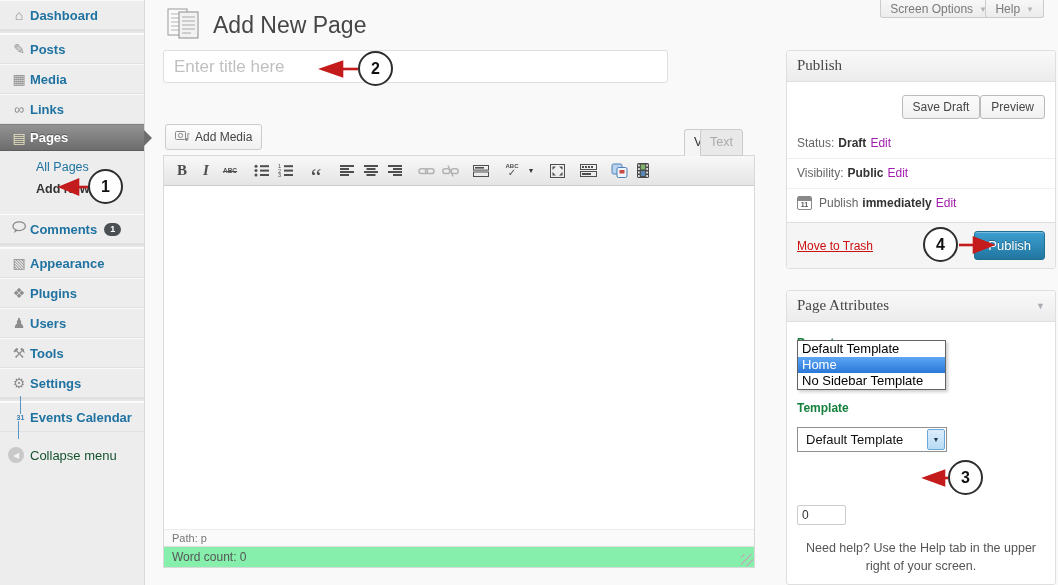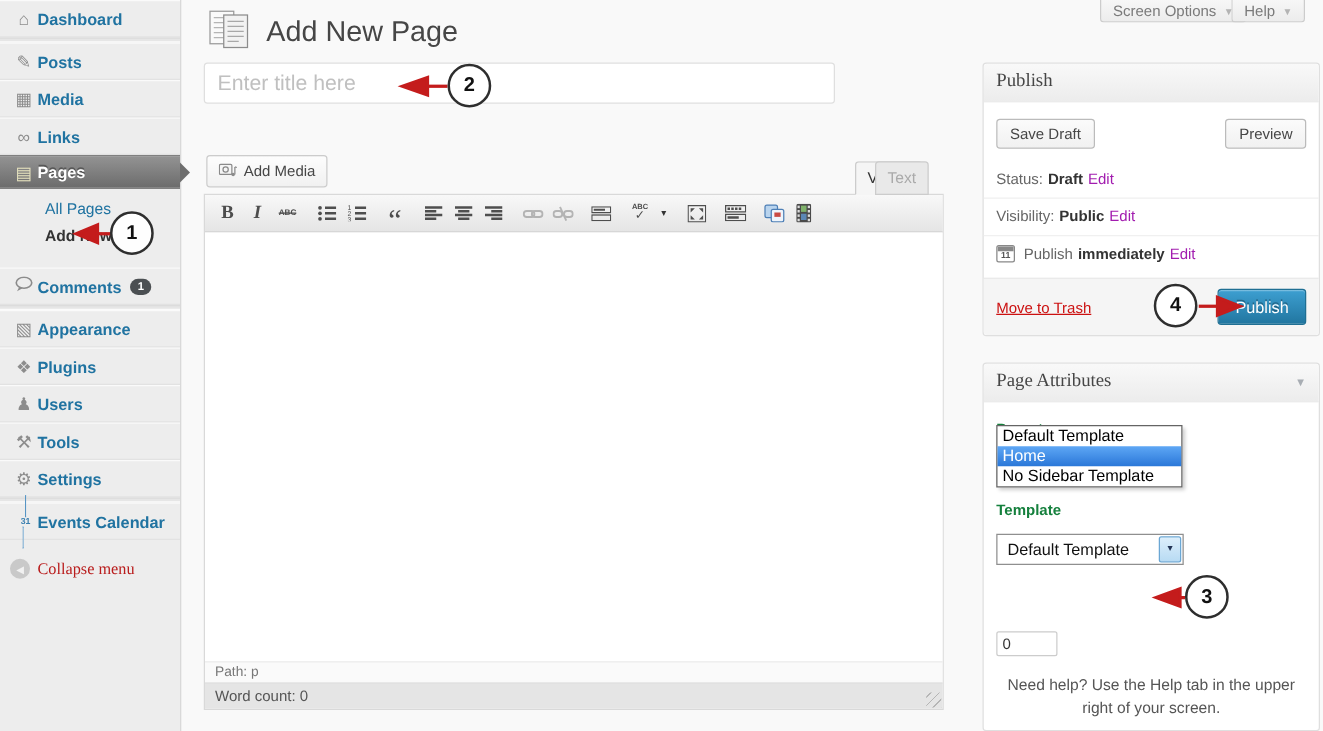--- a/index.html
+++ b/index.html
@@ -18,21 +18,21 @@
   .menu-item.active .mi-icon { color:#e7e3bf; }
   .menu-arrow { position:absolute; right:-8px; top:50%; margin-top:-8px; width:0; height:0;
                 border-top:8px solid transparent; border-bottom:8px solid transparent; border-left:8px solid #6e6e6e; }
   .submenu { padding:5px 0 6px 0; }
   .submenu-item { height:22px; line-height:22px; padding-left:36px; font-size:12.5px; color:#2073a1; cursor:pointer; }
   .submenu-item.current { color:#333; font-weight:bold; }
   .badge { display:inline-block; margin-left:7px; min-width:10px; padding:1px 6px 2px; background:#4b4f52; color:#fff;
            font-size:9px; font-weight:bold; border-radius:9px; text-align:center; }
   .gap8 { height:8px; }
   #collapse-row { display:flex; align-items:center; height:24px; padding-left:8px; margin-top:11px; cursor:pointer; }
-  #collapse-row .mi-label { color:#b91c1c; font-weight:normal; font-size:13px;font-family:Liberation Serif, serif; }
+  #collapse-row .mi-label { color:#14532d; font-weight:normal; font-size:13px; }
   .collapse-circle { width:16px; height:16px; border-radius:50%; background:#c9c9c9; color:#f2f2f2; font-size:8px;
                      display:flex; align-items:center; justify-content:center; margin-right:6px; }
   .cal-icon { width:16px; height:15px; border:1px solid #5795c4; border-radius:2px; background:#fff; overflow:hidden; margin-right:4px; flex:0 0 16px; }
   .cal-icon .cal-top { height:4px; background:#5795c4; }
   .cal-icon .cal-day { font-size:7px; line-height:9px; text-align:center; color:#3a7fb0; font-weight:bold; }
 
   
   .hang-tab { position:absolute; top:0; height:18px; padding:1px 9px 0; background:linear-gradient(#f7f7f7,#ececec);
               border:1px solid #ccc; border-top:none; border-radius:0 0 3px 3px; color:#7a7a7a; font-size:12px;
               display:flex; align-items:center; gap:6px; cursor:pointer; z-index:2; }
@@ -66,32 +66,32 @@
   .tb-italic { font-family:"Liberation Serif",serif; font-style:italic; font-weight:bold; font-size:15px; }
   .tb-strike { font-size:6.5px; font-weight:bold; text-decoration:line-through; letter-spacing:0; }
   .tb-quote { font-family:"Liberation Serif",serif; font-size:24px; line-height:0; padding-top:12px; }
   .tb.disabled { opacity:.45; }
   .spell { display:flex; flex-direction:column; align-items:center; line-height:1; }
   .spell .abc { font-size:6px; font-weight:bold; }
   .spell .chk { font-size:10px; margin-top:-1px; }
   .tb-caret { width:12px; font-size:8px; color:#333; }
   #mce-content { height:343px; background:#fff; cursor:text; }
   #mce-path { height:17px; background:#fafafa; border-top:1px solid #ececec; font-size:11px; color:#777; padding:2px 8px 0; }
-  #mce-wordcount { position:relative; height:21px; background:#e5e5e5; border-top:1px solid #dfdfdf; font-size:12px; color:#555; padding:3px 8px 0; }
+  #mce-wordcount { position:relative; height:21px; background:#86efac; border-top:1px solid #dfdfdf; font-size:12px; color:#555; padding:3px 8px 0; }
   #resize-grip { position:absolute; right:1px; bottom:1px; width:12px; height:12px; cursor:nwse-resize;
     background:repeating-linear-gradient(135deg, transparent 0 2px, #b5b5b5 2px 3px, transparent 3px 5px); }
 
   
   .metabox { position:absolute; left:786px; width:270px; background:#fff; border:1px solid #dfdfdf; border-radius:3px; z-index:1; }
   .metabox h3 { font-family:"Liberation Serif",serif; font-weight:normal; font-size:15px; color:#464646; padding:6px 10px 7px;
                 background:linear-gradient(#f9f9f9,#ececec); border-bottom:1px solid #dfdfdf; border-radius:3px 3px 0 0;
                 display:flex; justify-content:space-between; align-items:center; }
   .toggle-arrow { font-size:9px; color:#a8adb3; cursor:pointer; }
   #publish-box { top:50px; }
-  .minor-actions { display:flex; justify-content:space-between; padding:13px 10px 10px; }
+  .minor-actions { display:flex; justify-content:flex-end; padding:13px 10px 10px; }
   .btn-secondary { padding:4px 10px; background:linear-gradient(#fbfbfb,#f1f1f1); border:1px solid #bbb; border-radius:3px;
                    font-size:12px; color:#464646; cursor:pointer; }
   .pub-row { padding:7px 10px 8px; font-size:12px; color:#666; display:flex; align-items:center; gap:4px; }
   .pub-row + .pub-row { border-top:1px solid #f0f0f0; }
   .pub-row b { color:#333; }
   a.edit-link { color:#a21caf; cursor:pointer; }
   .pub-cal { width:15px; height:14px; border:1px solid #888; border-radius:2px; background:#fff; overflow:hidden; margin-right:3px; flex:0 0 15px; }
   .pub-cal .cal-top { height:4px; background:#888; }
   .pub-cal .cal-day { font-size:7px; line-height:8px; text-align:center; color:#555; font-weight:bold; }
   #major-actions { display:flex; justify-content:space-between; align-items:center; height:46px; padding:0 10px;

